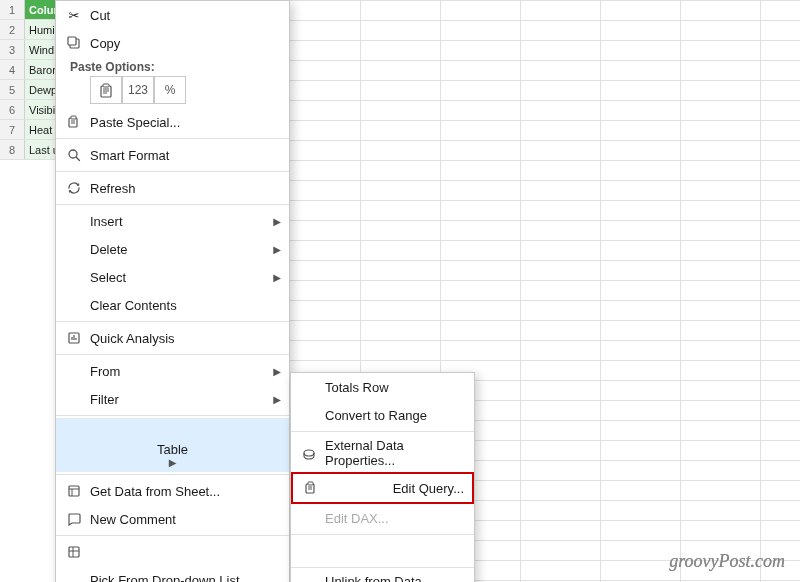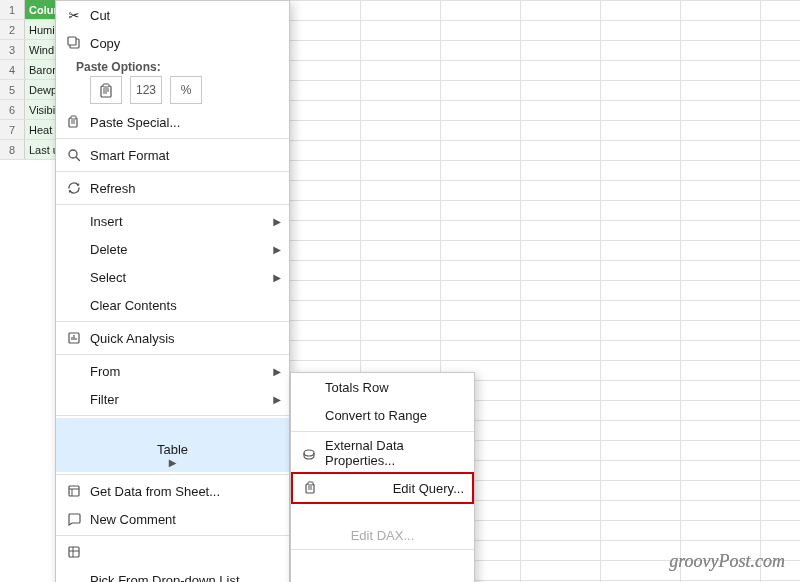--- a/index.html
+++ b/index.html
@@ -98,21 +98,20 @@
       align-items: center;
       padding: 4px 8px;
       cursor: pointer;
       color: #1a1a1a;
       position: relative;
       min-height: 24px;
     }
     .menu-item.disabled {
       color: #aaa;
       cursor: default;
-      flex-direction: column;
     }
     .menu-item.highlighted {
       background: #ddeeff;
       flex-direction: column;
     }
     .menu-item .icon {
       width: 20px;
       height: 20px;
       margin-right: 6px;
       display: flex;
@@ -128,29 +127,29 @@
       font-size: 10px;
       color: #555;
     }
     .menu-separator {
       height: 1px;
       background: #e0e0e0;
       margin: 2px 0;
     }
 
     .paste-options-label {
-      padding: 3px 8px 0 20px;
+      padding: 3px 8px 0 14px;
       font-size: 12px;
       color: #555;
       font-weight: 600;
     }
     .paste-icons-row {
       display: flex;
       padding: 2px 8px 4px 34px;
-      gap: 8px;
+      gap: 0;
     }
     .paste-icon-box {
       width: 32px;
       height: 28px;
       border: 1px solid #c8c8c8;
       display: flex;
       align-items: center;
       justify-content: center;
       cursor: pointer;
       font-size: 14px;

